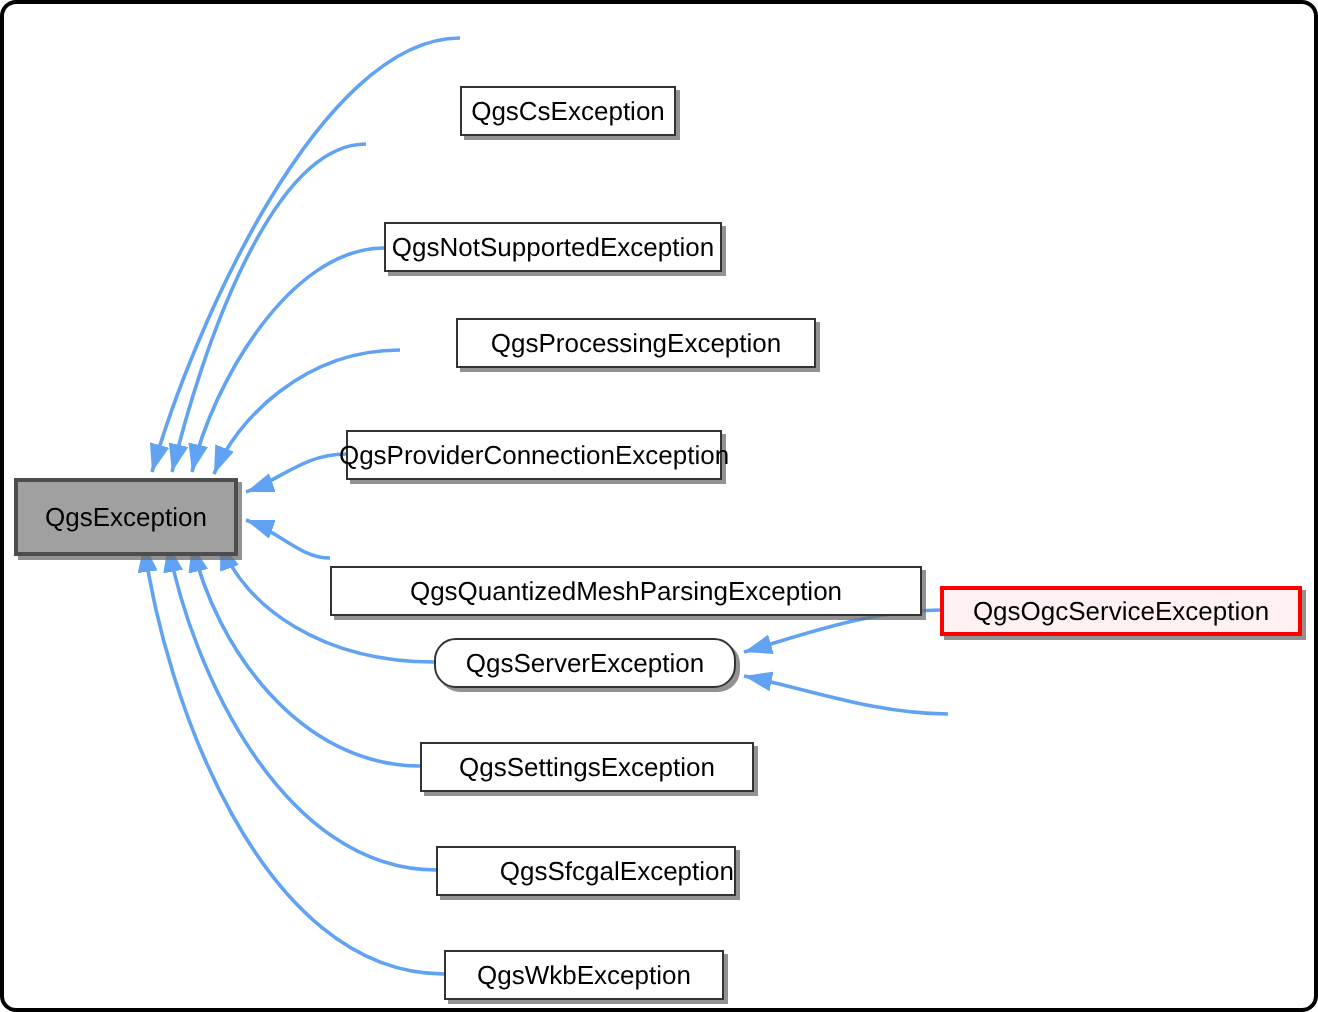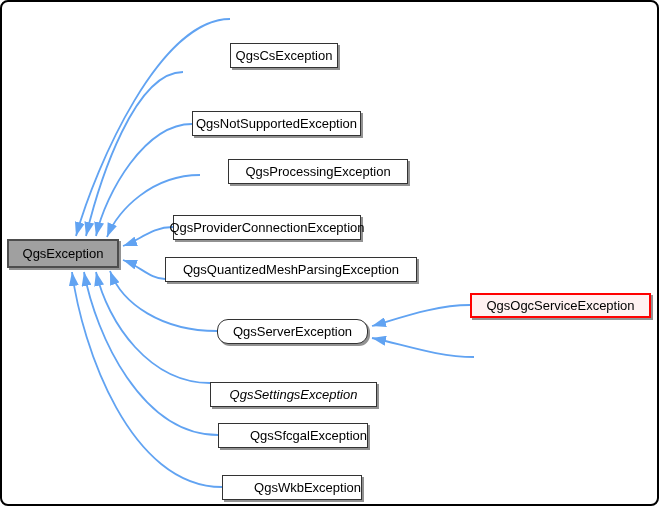--- a/index.html
+++ b/index.html
@@ -35,21 +35,21 @@
     box-shadow: 2px 2px 0 rgba(110,110,110,0.75);
     display: flex;
     align-items: center;
     justify-content: center;
     font-size: 13px;
     color: #000000;
     white-space: nowrap;
     cursor: pointer;
   }
   .node.base {
-    height: 29px;
+    height: 39px;
     background: #a0a0a0;
     border: 2px solid #4d4d4d;
     cursor: default;
   }
   .node.highlight {
     background: #fff1f1;
     border: 2px solid #ff0000;
   }
 </style>
 </head>
@@ -93,37 +93,37 @@
   </div>
 
   <div class="node" style="left:200px; top:159px; width:180px;margin-left:28px;">
     <span>QgsProcessingException</span>
   </div>
 
   <div class="node" style="left:173px; top:215px; width:188px;">
     <span>QgsProviderConnectionException</span>
   </div>
 
-  <div class="node" style="left:165px; top:257px; width:252px;">
+  <div class="node" style="left:165px; top:283px; width:296px;">
     <span>QgsQuantizedMeshParsingException</span>
   </div>
 
   <div class="node" style="left:217px; top:319px; width:151px;border-radius:11px;">
     <span>QgsServerException</span>
   </div>
 
-  <div class="node" style="left:210px; top:382px; width:167px;font-style:italic;">
+  <div class="node" style="left:210px; top:371px; width:167px;">
     <span>QgsSettingsException</span>
   </div>
 
   <div class="node" style="left:218px; top:423px; width:150px;justify-content:flex-end;">
     <span>QgsSfcgalException</span>
   </div>
 
-  <div class="node" style="left:222px; top:475px; width:140px;justify-content:flex-end;">
+  <div class="node" style="left:222px; top:475px; width:140px;">
     <span>QgsWkbException</span>
   </div>
 
   <div class="node highlight" style="left:470px; top:293px; width:181px;justify-content:center;">
     <span>QgsOgcServiceException</span>
   </div>
 
 
   <div class="frame-border"></div>
 </div>

